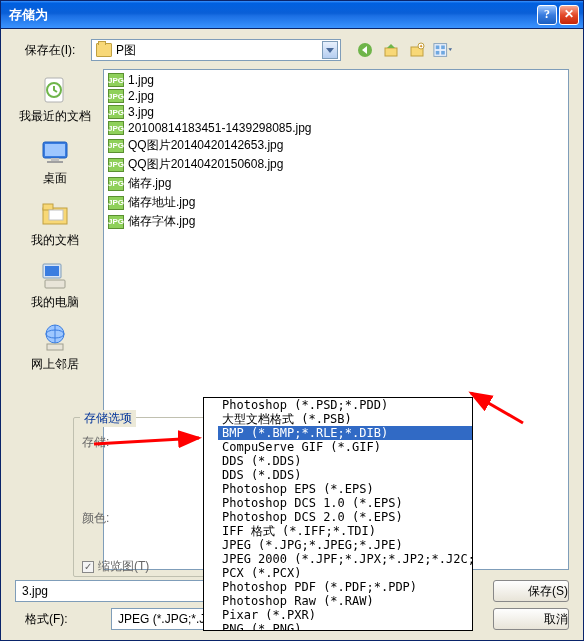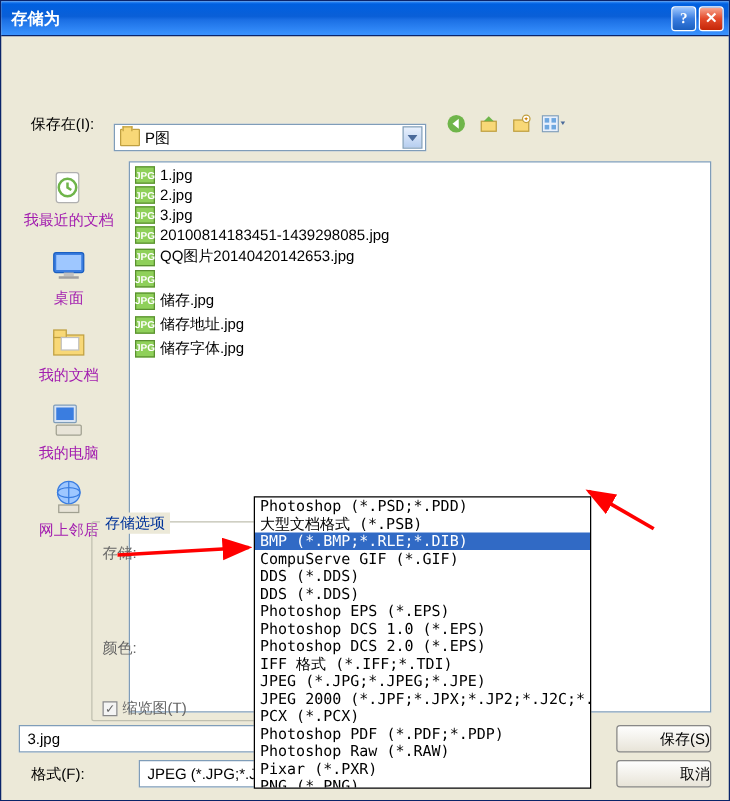--- a/index.html
+++ b/index.html
@@ -14,21 +14,20 @@
     position: relative;
   }
   .window {
     width: 584px;
     height: 641px;
     border: 1px solid #0a246a;
     background: #ece9d8;
     display: flex;
     flex-direction: column;
     position: relative;
-    gap: 38px;
   }
   .titlebar {
     height: 28px;
     background: linear-gradient(to bottom, #3a93ff 0%, #0060e0 8%, #0a5fd7 45%, #1b6fe4 55%, #3a93ff 100%);
     display: flex;
     align-items: center;
     padding: 0 4px 0 8px;
     border-bottom: 1px solid #0a246a;
   }
   .title-text {
@@ -72,21 +71,20 @@
     font-size: 12px;
   }
   .lookin-label { width: 70px; text-align: center; }
   .combo {
     display: flex;
     align-items: center;
     background: #fff;
     border: 1px solid #7f9db9;
     height: 22px;
     padding: 0 2px 0 4px;
-    margin-top: 22px;
   }
   .combo.lookin { flex: 0 0 250px; }
   .combo .folder-ico {
     width: 16px; height: 14px;
     background: #f8d877;
     border: 1px solid #c0a040;
     border-radius: 1px;
     margin-right: 4px;
     position: relative;
   }
@@ -123,21 +121,21 @@
     padding-top: 2px;
     gap: 4px;
   }
   .sb-item {
     width: 74px;
     display:flex; flex-direction:column; align-items:center;
     padding: 3px 0 4px;
     gap: 2px;
   }
   .sb-item .sbicon { width: 32px; height: 32px; display:flex;align-items:center;justify-content:center;}
-  .sb-item .sblabel { font-size: 12px; color:#a21caf; text-align:center; }
+  .sb-item .sblabel { font-size: 12px; color:#000000; text-align:center; }
   .filelist {
     flex: 1;
     background: #fff;
     border: 1px solid #7f9db9;
     padding: 2px;
     overflow-y: auto;
     min-height: 280px;
   }
   .file-row {
     display: flex;
@@ -200,20 +198,21 @@
     left: 202px;
     top: 396px;
     width: 270px;
     background: #fff;
     border: 1px solid #000;
     z-index: 50;
     font-family: "SimSun","Microsoft YaHei",monospace;
     font-size: 12px;
     max-height: 234px;
     overflow: hidden;
+    padding-left: 14px;
   }
   .dropdown-open .opt {
     padding: 0 4px;
     line-height: 14px;
     white-space: nowrap;
     overflow: hidden;
     text-overflow: clip;
   }
   .dropdown-open .opt.sel {
     background: #316ac5;
@@ -389,20 +388,21 @@
           <div class="file-row">
             <span class="jpgico">JPG</span>
             <span>20100814183451-1439298085.jpg</span>
           </div>
           <div class="file-row">
             <span class="jpgico">JPG</span>
             <span>QQ图片20140420142653.jpg</span>
           </div>
           <div class="file-row">
             <span class="jpgico">JPG</span>
+            <span>QQ图片20140420150608.jpg</span>
           </div>
           <div class="file-row">
             <span class="jpgico">JPG</span>
             <span>储存.jpg</span>
           </div>
           <div class="file-row">
             <span class="jpgico">JPG</span>
             <span>储存地址.jpg</span>
           </div>
           <div class="file-row">

